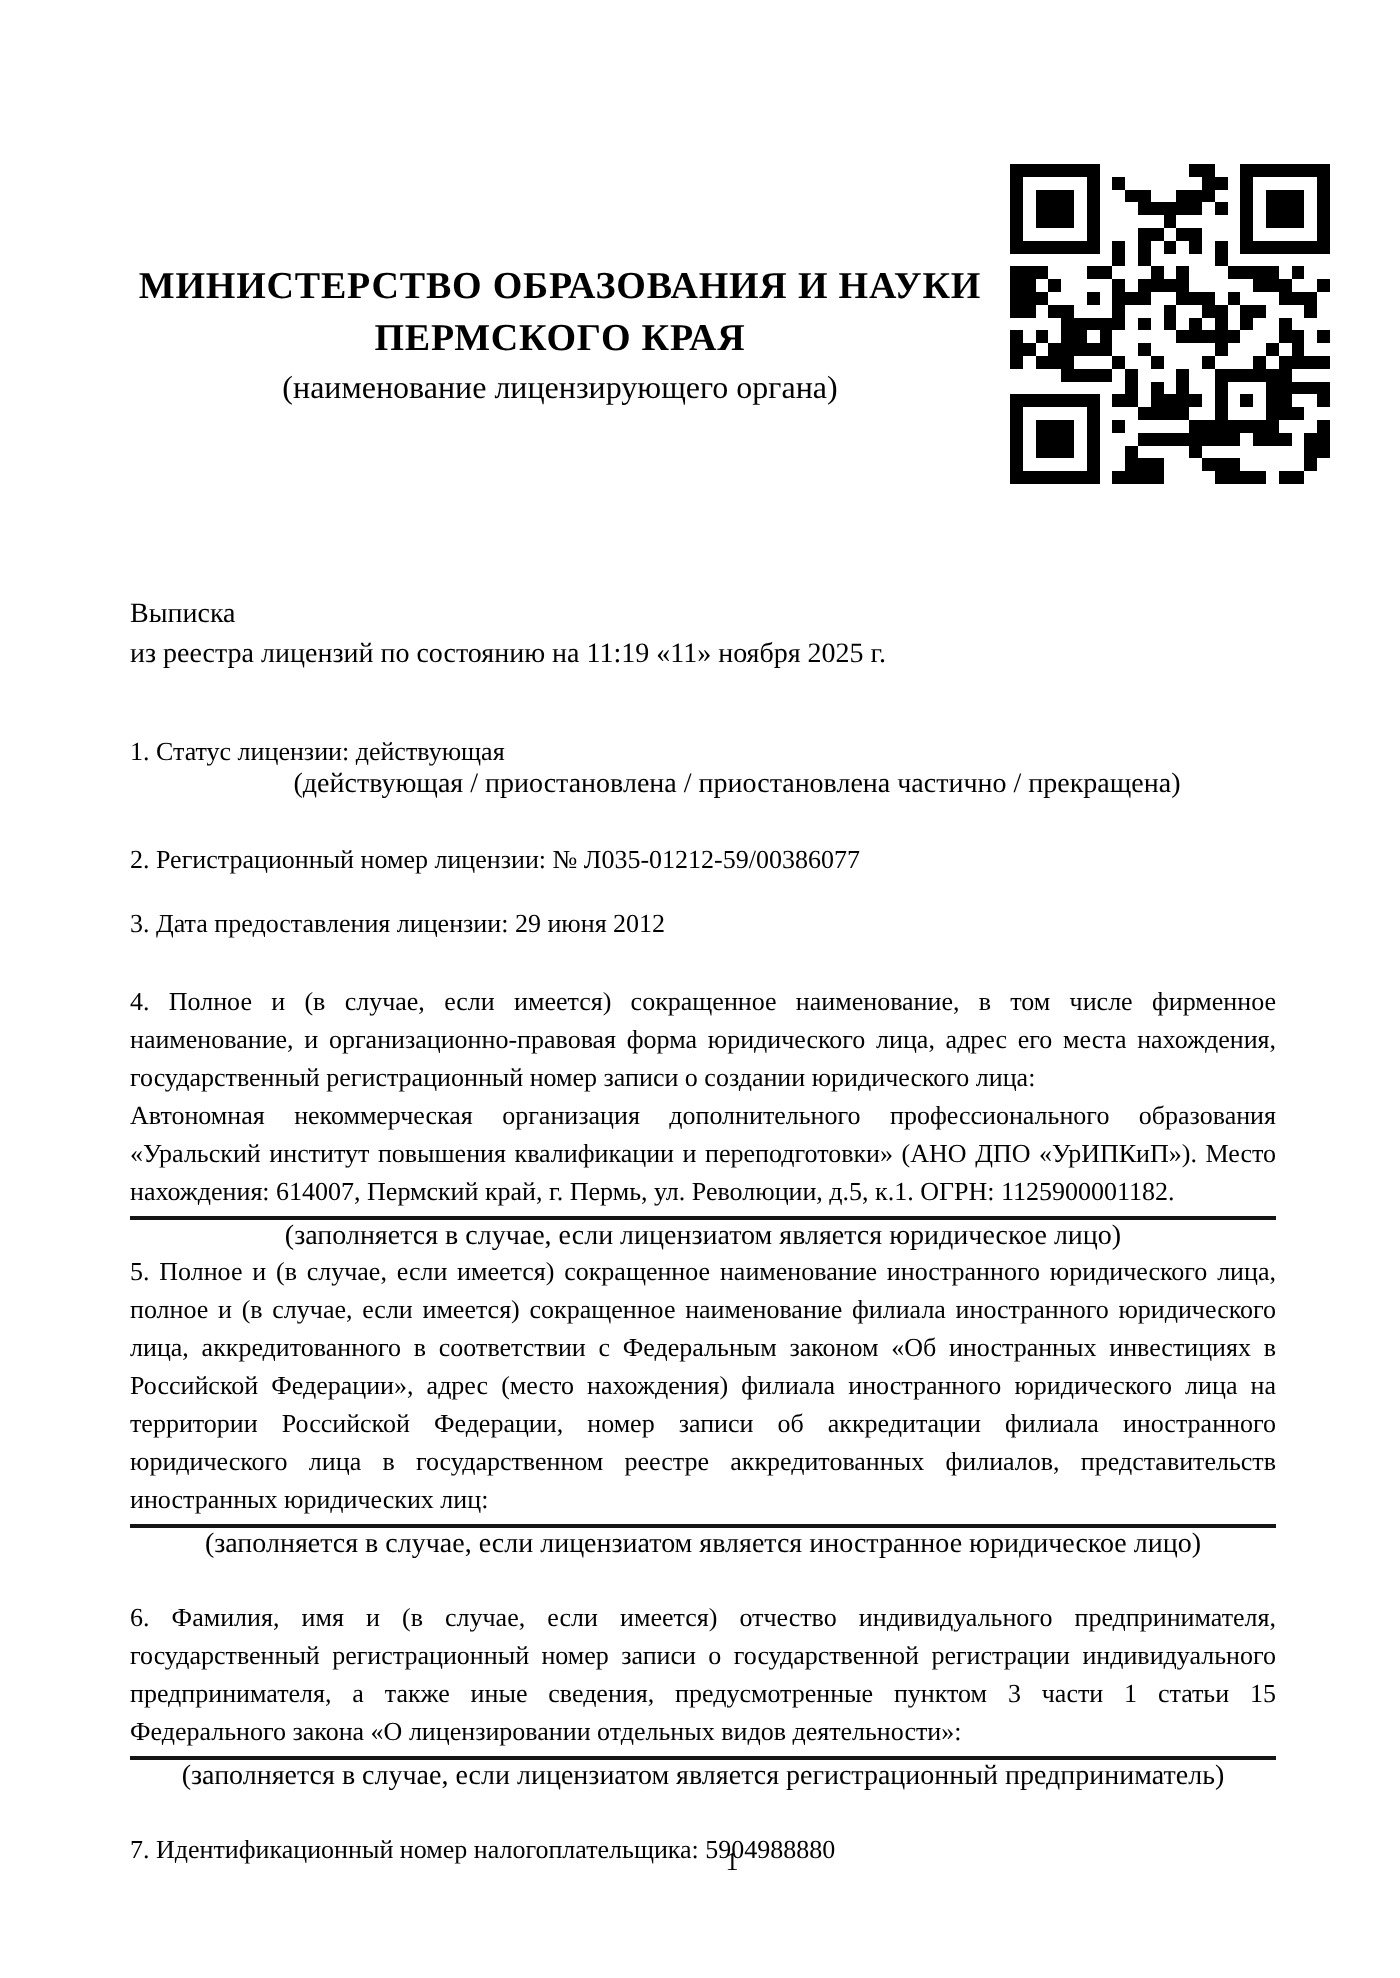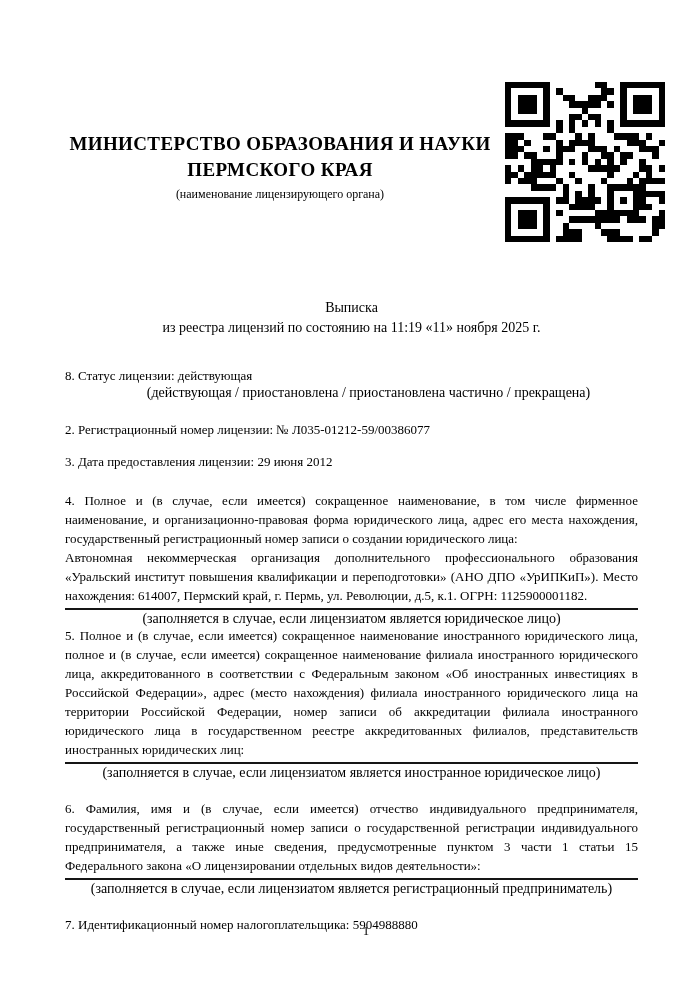--- a/index.html
+++ b/index.html
@@ -25,35 +25,34 @@
     padding-top: 131px;
     text-align: center;
   }
   .ministry-title {
     font-size: 19px;
     font-weight: bold;
     line-height: 26px;
     letter-spacing: 0.4px;
   }
   .ministry-subtitle {
-    font-size: 12px;
+    font-size: 16px;
     line-height: 13px;
     margin-top: 5px;
   }
   .qr {
     position: absolute;
     top: 82px;
     right: 35px;
     width: 160px;
     height: 160px;
   }
   
   .doc-title {
     margin-top: 97px;
-    text-align: center;
     font-size: 14px;
     line-height: 20px;
   }
   
   .item { font-size: 13px; line-height: 19px; }
   .single { white-space: nowrap; }
   .just { text-align: justify; }
   .note {
     font-size: 14px;
     line-height: 14px;
@@ -101,21 +100,21 @@
         <div>ПЕРМСКОГО КРАЯ</div>
       </div>
       <div class="ministry-subtitle">(наименование лицензирующего органа)</div>
     </div>
 
     <div class="doc-title">
       <div>Выписка</div>
       <div>из реестра лицензий по состоянию на 11:19 «11» ноября 2025 г.</div>
     </div>
 
-    <div class="item single mt-item1">8. Статус лицензии: действующая</div>
+    <div class="item single mt-item1">1. Статус лицензии: действующая</div>
     <div class="note shift mt-note1">(действующая / приостановлена / приостановлена частично / прекращена)</div>
 
     <div class="item single mt-item2">2. Регистрационный номер лицензии: № Л035-01212-59/00386077</div>
 
     <div class="item single mt-item3">3. Дата предоставления лицензии: 29 июня 2012</div>
 
     <div class="mt-item4">
       <div class="item just">4. Полное и (в случае, если имеется) сокращенное наименование, в том числе фирменное наименование, и организационно-правовая форма юридического лица, адрес его места нахождения, государственный регистрационный номер записи о создании юридического лица:</div>
       <div class="item just">Автономная некоммерческая организация дополнительного профессионального образования «Уральский институт повышения квалификации и переподготовки» (АНО ДПО «УрИПКиП»). Место нахождения: 614007, Пермский край, г. Пермь, ул. Революции, д.5, к.1. ОГРН: 1125900001182.</div>
       <div class="rule"></div>

